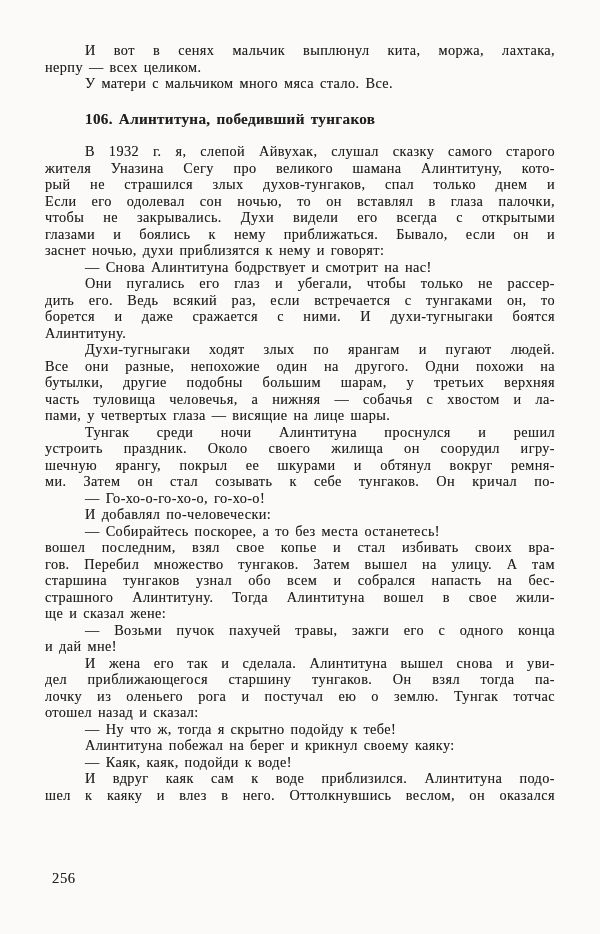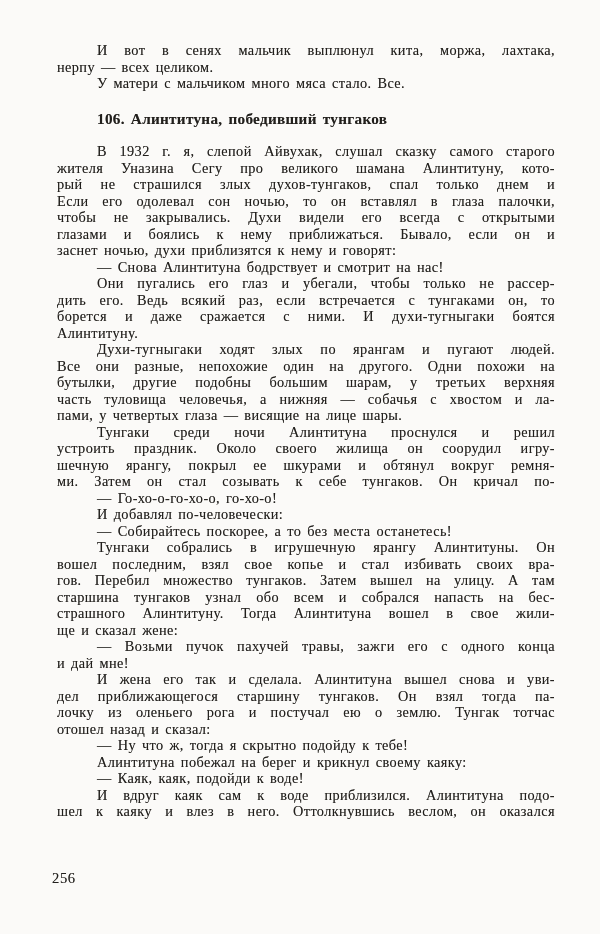--- a/index.html
+++ b/index.html
@@ -27,21 +27,20 @@
     margin: 0;
   }
   .line {
     font-size: 14.3px;
     line-height: 16.5px;
     letter-spacing: 0.4px;
     word-spacing: 2px;
     text-align: justify;
     text-rendering: optimizeLegibility;
     text-shadow: 0 0 0.4px rgba(33, 31, 28, 0.45);
-    margin-left: 12px;
   }
   .line.full {
     text-align-last: justify;
   }
   .line.indent {
     text-indent: 40px;
   }
   .block.heading {
     margin: 19px 0 16px 0;
     font-weight: bold;
@@ -95,36 +94,35 @@
         <div class="line">Алинтитуну.</div>
       </div>
       <div class="block paragraph">
         <div class="line indent full">Духи-тугныгаки ходят злых по ярангам и пугают людей.</div>
         <div class="line full">Все они разные, непохожие один на другого. Одни похожи на</div>
         <div class="line full">бутылки, другие подобны большим шарам, у третьих верхняя</div>
         <div class="line full">часть туловища человечья, а нижняя — собачья с хвостом и ла-</div>
         <div class="line">пами, у четвертых глаза — висящие на лице шары.</div>
       </div>
       <div class="block paragraph">
-        <div class="line indent full">Тунгаки среди ночи Алинтитуна проснулся и решил</div>
+        <div class="line indent full">Тунгак среди ночи Алинтитуна проснулся и решил</div>
         <div class="line full">устроить праздник. Около своего жилища он соорудил игру-</div>
         <div class="line full">шечную ярангу, покрыл ее шкурами и обтянул вокруг ремня-</div>
         <div class="line full">ми. Затем он стал созывать к себе тунгаков. Он кричал по-</div>
       </div>
       <div class="block paragraph">
         <div class="line indent">— Го-хо-о-го-хо-о, го-хо-о!</div>
       </div>
       <div class="block paragraph">
         <div class="line indent">И добавлял по-человечески:</div>
       </div>
       <div class="block paragraph">
         <div class="line indent">— Собирайтесь поскорее, а то без места останетесь!</div>
       </div>
       <div class="block paragraph">
-        <div class="line indent full">Тунгаки собрались в игрушечную ярангу Алинтитуны. Он</div>
         <div class="line full">вошел последним, взял свое копье и стал избивать своих вра-</div>
         <div class="line full">гов. Перебил множество тунгаков. Затем вышел на улицу. А там</div>
         <div class="line full">старшина тунгаков узнал обо всем и собрался напасть на бес-</div>
         <div class="line full">страшного Алинтитуну. Тогда Алинтитуна вошел в свое жили-</div>
         <div class="line">ще и сказал жене:</div>
       </div>
       <div class="block paragraph">
         <div class="line indent full">— Возьми пучок пахучей травы, зажги его с одного конца</div>
         <div class="line">и дай мне!</div>
       </div>

